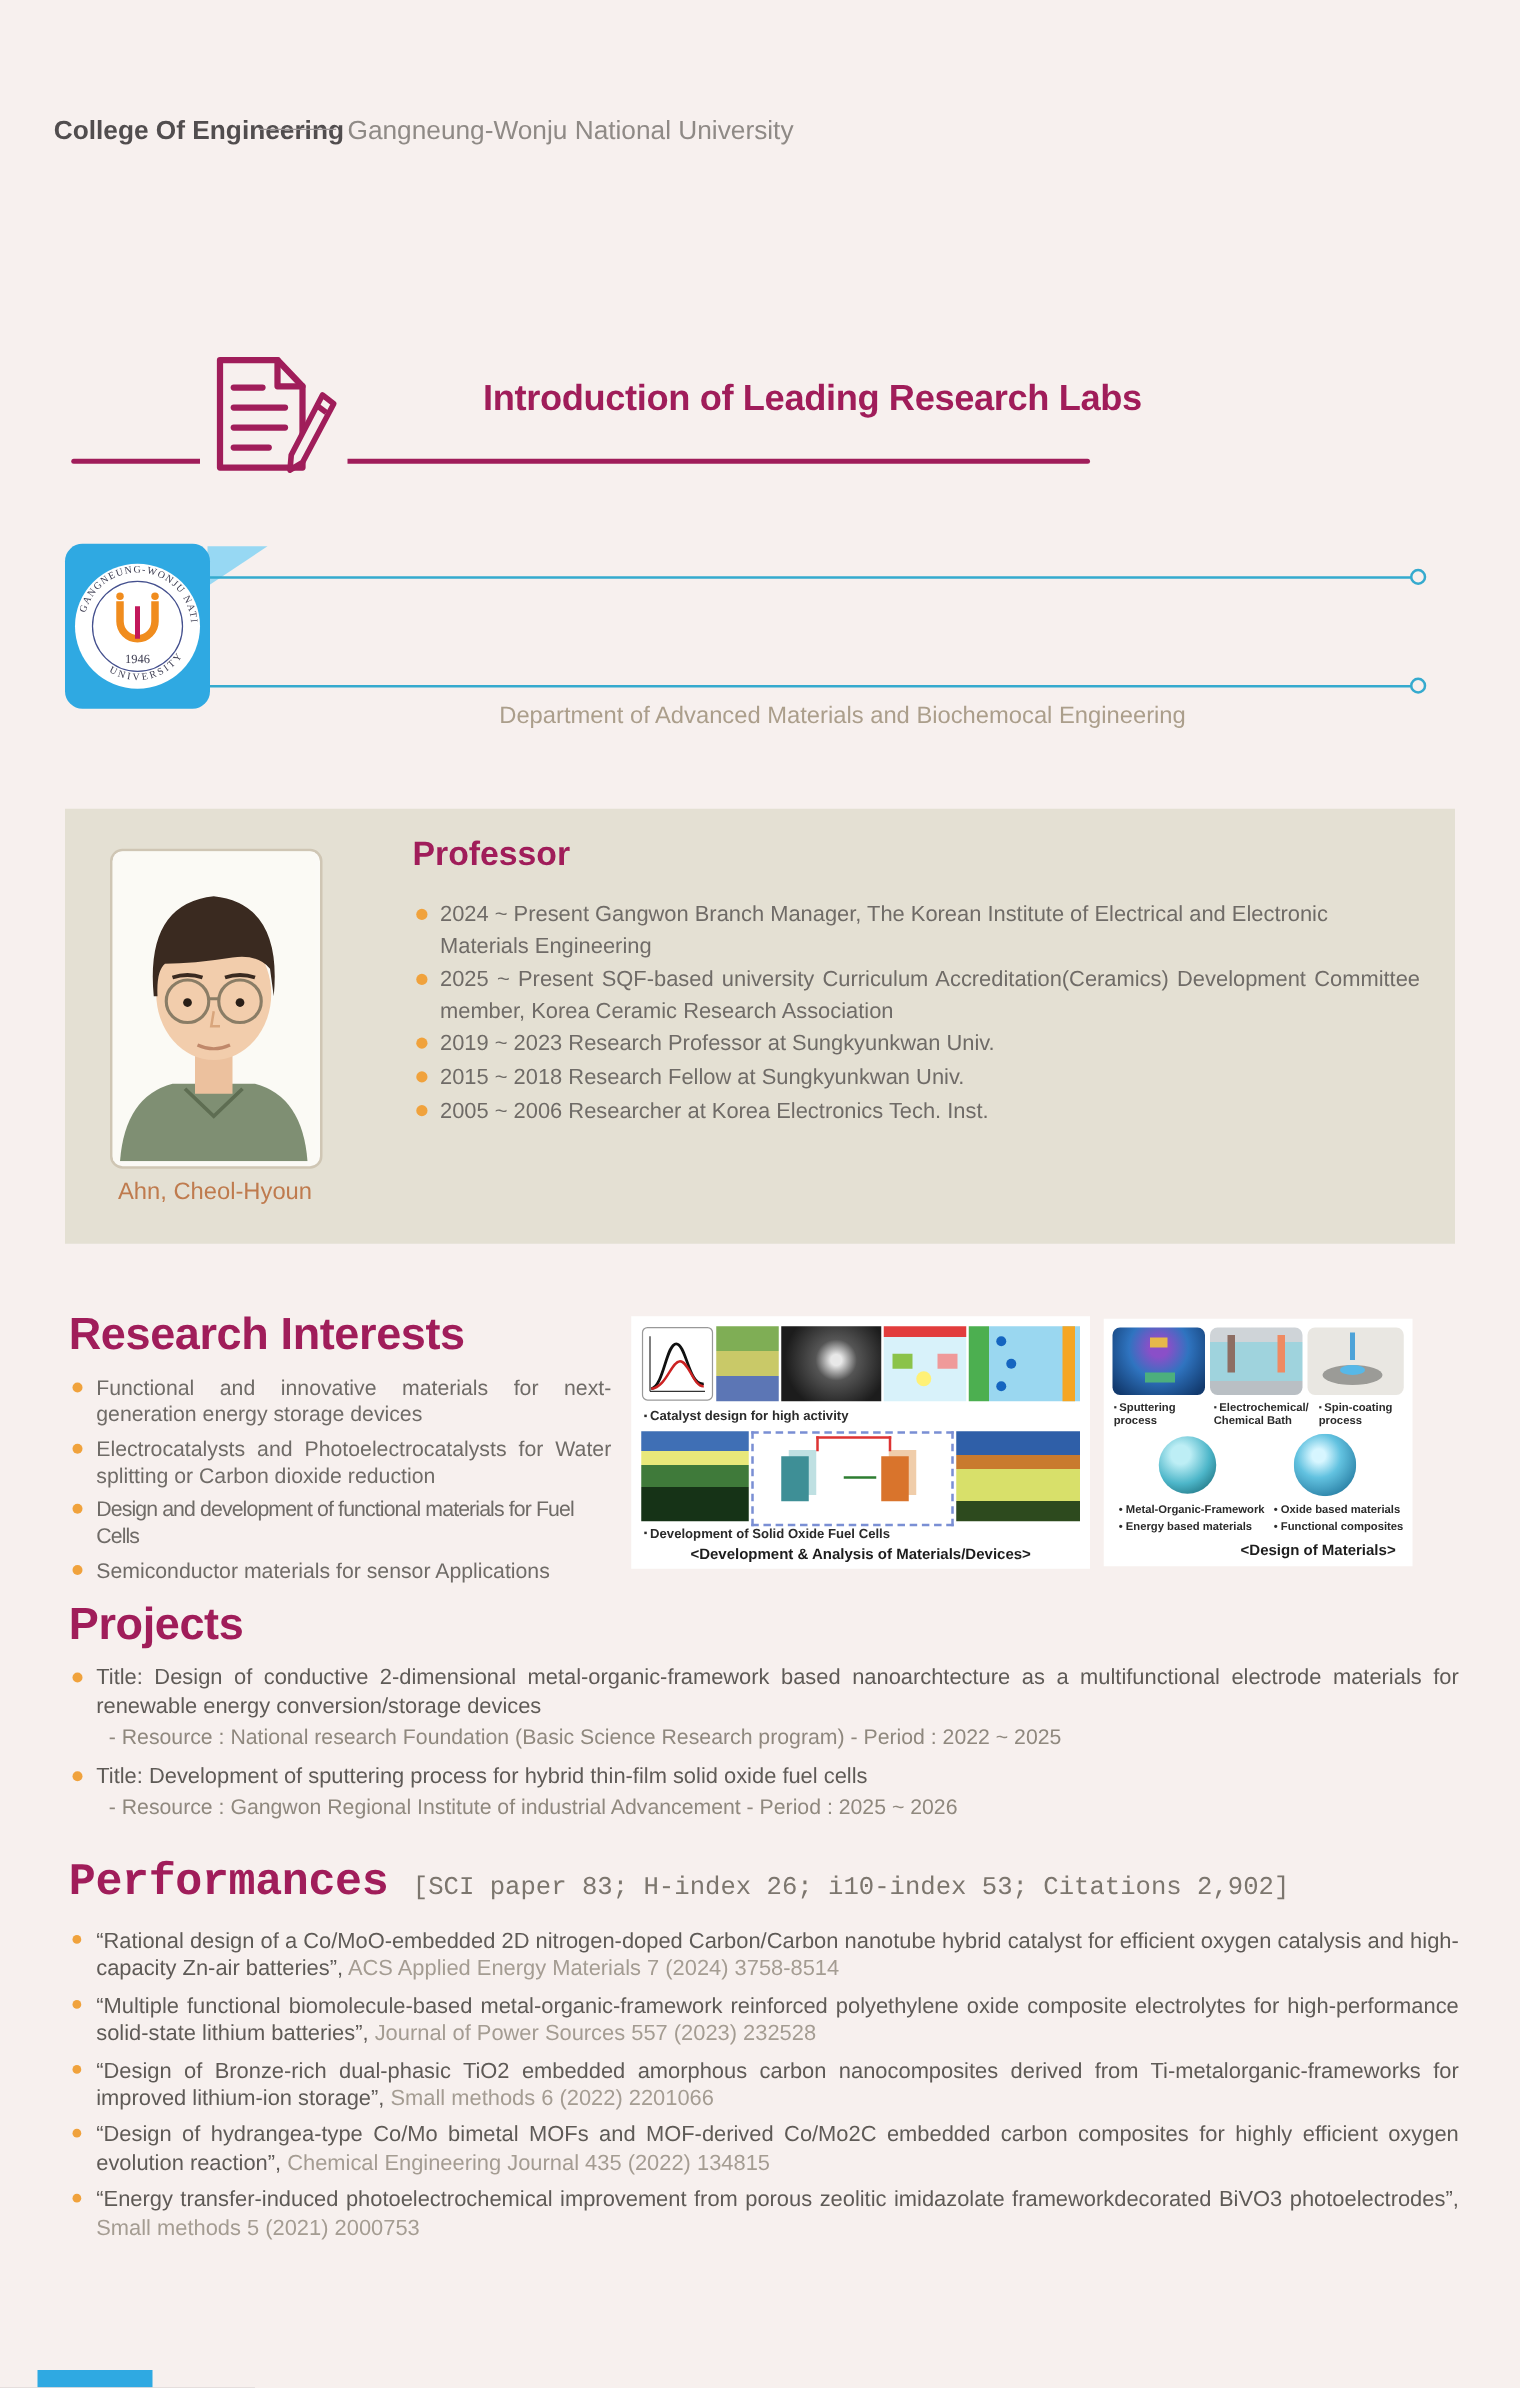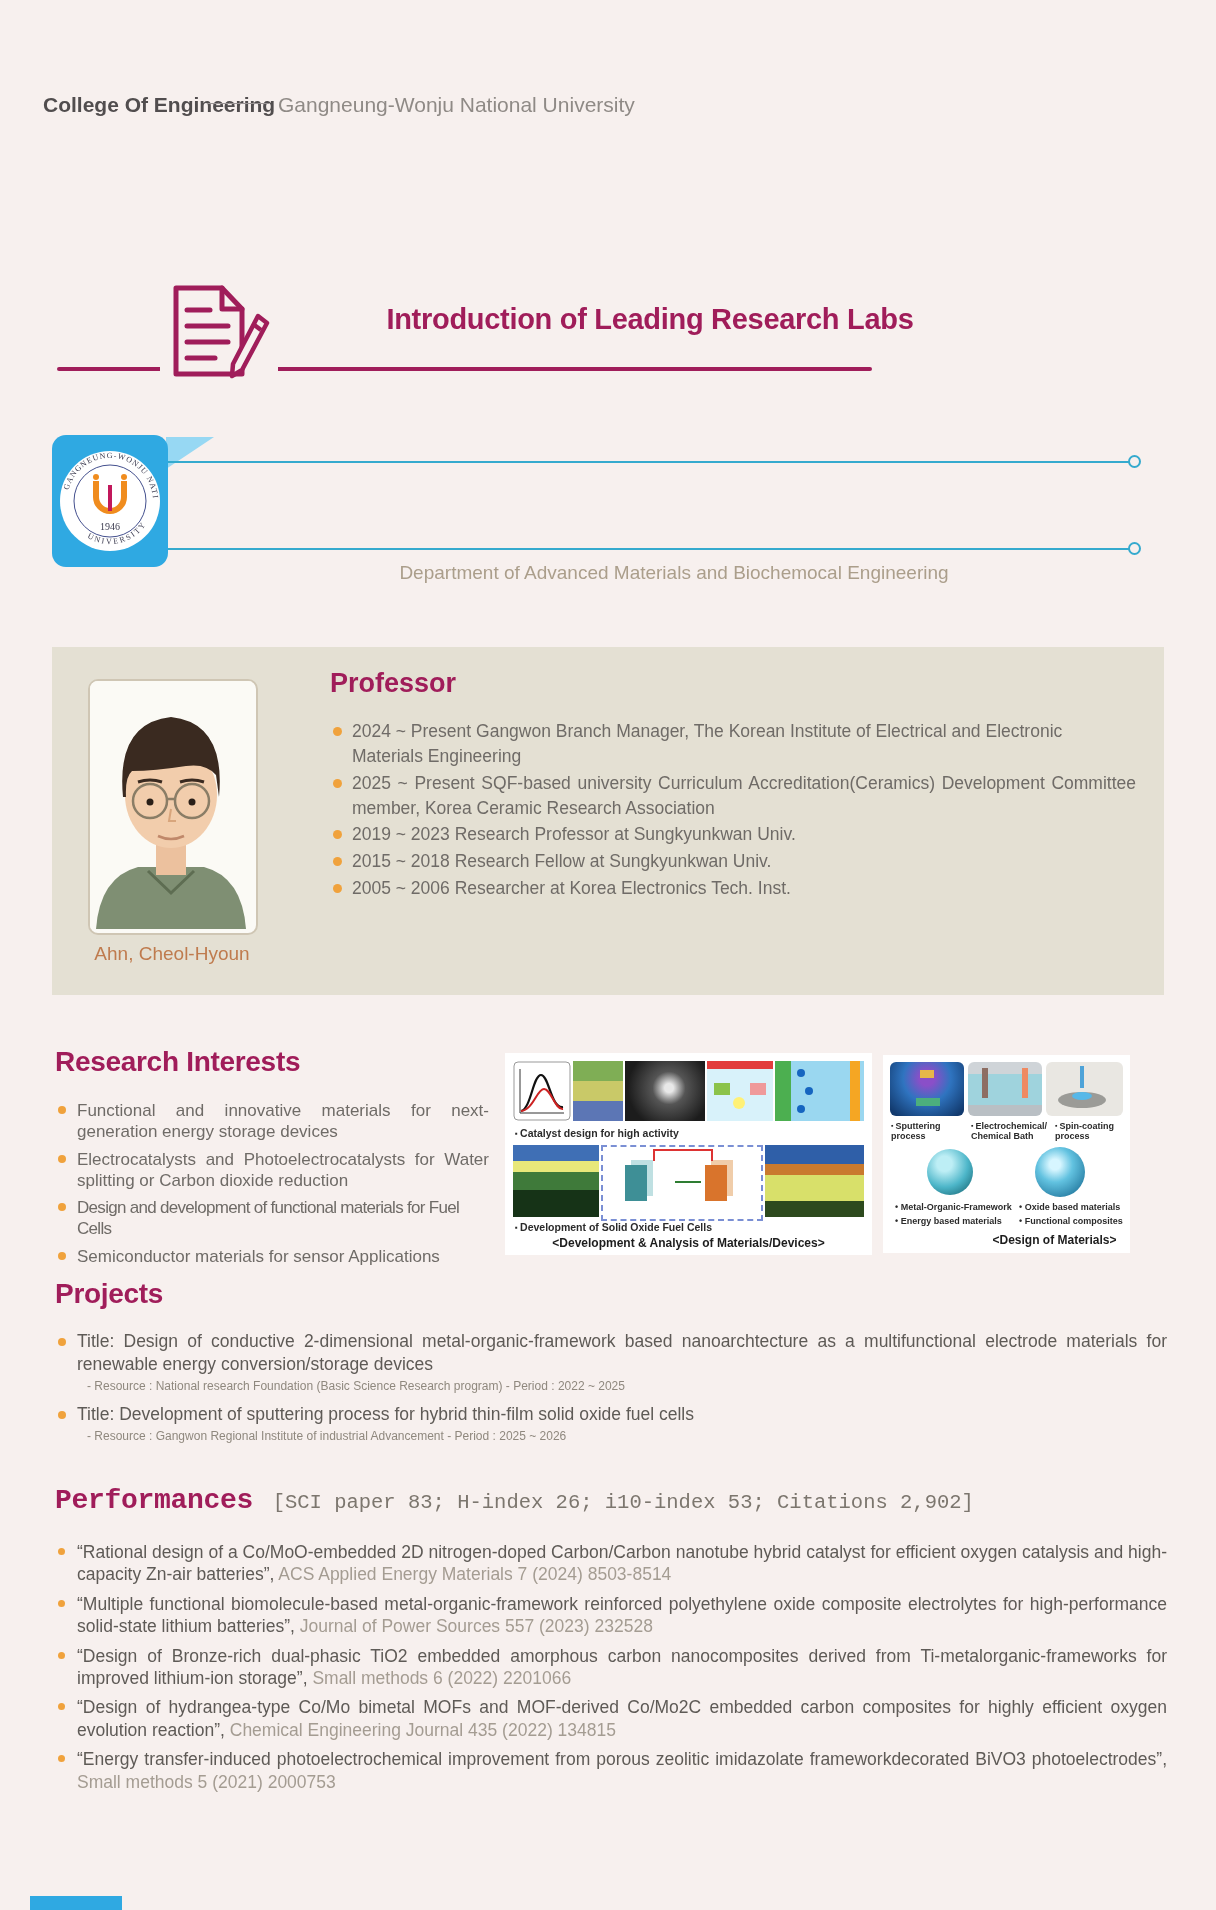--- a/index.html
+++ b/index.html
@@ -37,21 +37,21 @@
   .prof-photo{left:36px;top:32px;width:166px;height:252px;background:#fbfaf6;border:2px solid #cfc6b4;
               border-radius:10px;overflow:hidden;}
   .prof-name{left:10px;top:296px;width:220px;text-align:center;font-size:19px;color:#bf7b4e;}
   .prof-heading{left:278px;top:21px;font-size:27px;font-weight:700;color:#a01d5a;}
   .prof-list{left:278px;top:72px;width:806px;margin:0;padding:0;list-style:none;font-size:17.5px;line-height:1.42;}
   .dotlist li{position:relative;padding-left:22px;margin:0 0 2px 0;}
   .dotlist li::before{content:"";position:absolute;left:3px;top:8px;width:9px;height:9px;border-radius:50%;background:#f0a23c;}
   .just{text-align:justify;}
 
   
-  .sec-h{font-size:28px;font-weight:700;color:#a01d5a;letter-spacing:-0.3px;}
+  .sec-h{font-size:36px;font-weight:700;color:#a01d5a;letter-spacing:-0.3px;}
 
   
   .ri-h{left:55px;top:1046px;}
   .ri-list{left:55px;top:1100px;width:434px;margin:0;padding:0;list-style:none;font-size:17px;line-height:1.25;}
   .ri-list li{margin-bottom:6px;}
   .ri-list li::before{top:6px;width:8px;height:8px;}
   .cond{letter-spacing:-0.7px;}
 
   
   .panel{background:#ffffff;}
@@ -67,21 +67,21 @@
   .bcap{font-size:9px;font-weight:700;color:#2b2b2b;line-height:1.15;}
   .bcap::before{content:"▪ ";font-size:7px;vertical-align:1px;}
   .sphere{position:absolute;border-radius:50%;}
 
   
   .pj-h{left:55px;top:1278px;}
   .pj-list{left:55px;top:1330px;width:1112px;}
   .pj-item{position:relative;padding-left:22px;margin-bottom:8px;}
   .pj-item::before{content:"";position:absolute;left:3px;top:8px;width:8px;height:8px;border-radius:50%;background:#f0a23c;}
   .pj-title{font-size:17.5px;color:#5e5a56;line-height:1.32;}
-  .pj-detail{font-size:12px;color:#8f887e;margin:3px 0 0 10px;line-height:1.3;}
+  .pj-detail{font-size:17px;color:#8f887e;margin:3px 0 0 10px;line-height:1.3;}
 
   
   .pf-head{left:55px;top:1485px;white-space:nowrap;font-family:Liberation Mono, monospace;}
   .pf-head .sec-h{display:inline;}
   .pf-stats{display:inline;font-size:20.5px;color:#7c766e;margin-left:10px;}
   .pf-list{left:55px;top:1541px;width:1112px;margin:0;padding:0;list-style:none;font-size:17.5px;line-height:1.28;}
   .pf-list li{margin-bottom:7px;}
   .pf-list li::before{top:7px;width:7px;height:7px;}
   .paper-t{color:#5e5a56;}
   .paper-j{color:#a49c92;}
@@ -265,21 +265,21 @@
       <div class="pj-detail">- Resource : Gangwon Regional Institute of industrial Advancement - Period : 2025 ~ 2026</div>
     </div>
   </div>
 
   <div class="abs pf-head">
     <div class="sec-h">Performances</div>
     <div class="pf-stats">[SCI paper 83; H-index 26; i10-index 53; Citations 2,902]</div>
   </div>
   <ul class="abs pf-list dotlist">
     <li class="just">
-      <span class="paper-t">“Rational design of a Co/MoO-embedded 2D nitrogen-doped Carbon/Carbon nanotube hybrid catalyst for efficient oxygen catalysis and high-capacity Zn-air batteries”,</span><span class="paper-j"> ACS Applied Energy Materials 7 (2024) 8503-8514</span>
+      <span class="paper-t">“Rational design of a Co/MoO-embedded 2D nitrogen-doped Carbon/Carbon nanotube hybrid catalyst for efficient oxygen catalysis and high-capacity Zn-air batteries”,</span><span class="paper-j"> ACS Applied Energy Materials 7 (2024) 3758-8514</span>
     </li>
     <li class="just">
       <span class="paper-t">“Multiple functional biomolecule-based metal-organic-framework reinforced polyethylene oxide composite electrolytes for high-performance solid-state lithium batteries”,</span><span class="paper-j"> Journal of Power Sources 557 (2023) 232528</span>
     </li>
     <li class="just">
       <span class="paper-t">“Design of Bronze-rich dual-phasic TiO2 embedded amorphous carbon nanocomposites derived from Ti-metalorganic-frameworks for improved lithium-ion storage”,</span><span class="paper-j"> Small methods 6 (2022) 2201066</span>
     </li>
     <li class="just">
       <span class="paper-t">“Design of hydrangea-type Co/Mo bimetal MOFs and MOF-derived Co/Mo2C embedded carbon composites for highly efficient oxygen evolution reaction”,</span><span class="paper-j"> Chemical Engineering Journal 435 (2022) 134815</span>
     </li>

